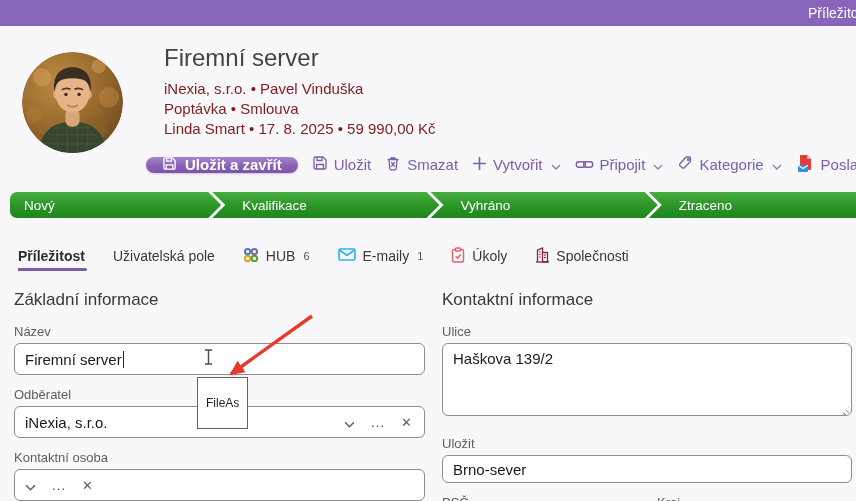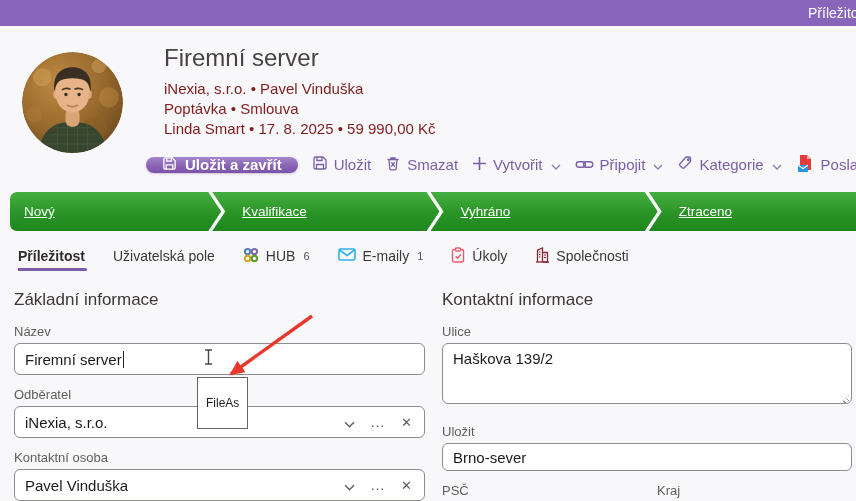--- a/index.html
+++ b/index.html
@@ -21,22 +21,22 @@
   .toolbar { position:absolute; left:146px; top:148px; height:33px; display:flex; align-items:center; gap:14px; white-space:nowrap; }
   .tb-item { display:inline-flex; align-items:center; gap:6px; color:#7a5fa8; font-size:15px; cursor:default; }
   .tb-item svg { flex:none; }
   .btn-primary { display:inline-flex; align-items:center; gap:8px; height:16px; padding:0 16px;
     background:linear-gradient(180deg,#a487cd 0%,#8a63b5 55%,#7b53a8 100%);
     border-radius:16px; color:#fff; font-size:15px; font-weight:bold; box-shadow:0 1px 2px rgba(80,50,120,.25); }
   .chev-small { margin-left:2px; }
 
   
   .workflow { position:absolute; left:10px; top:192px; width:866px; height:26px; display:flex; background:#fff; border-radius:7px 0 0 7px; }
-  .step { flex:1; height:39px; display:flex; align-items:center; color:#fff; font-size:13.5px;
-    padding-left:30px; background:linear-gradient(180deg,#46ae40 0%,#2b9427 55%,#1d871d 100%);text-decoration:underline; }
+  .step { flex:1; height:26px; display:flex; align-items:center; color:#fff; font-size:13.5px;
+    padding-left:30px; background:linear-gradient(180deg,#46ae40 0%,#2b9427 55%,#1d871d 100%); }
   .step.current { background:linear-gradient(180deg,#3f8dcc 0%,#2470b4 55%,#1a62a6 100%); }
   .step:first-child { border-radius:7px 0 0 7px; padding-left:14px;
     clip-path:polygon(0 0, calc(100% - 13px) 0, 100% 50%, calc(100% - 13px) 100%, 0 100%); }
   .step:not(:first-child):not(:last-child) { margin-left:-9px;
     clip-path:polygon(0 0, calc(100% - 13px) 0, 100% 50%, calc(100% - 13px) 100%, 0 100%, 13px 50%); }
   .step:last-child { margin-left:-9px; clip-path:polygon(0 0, 100% 0, 100% 100%, 0 100%, 13px 50%); }
 
   
   .tabs { position:absolute; left:18px; top:240px; width:838px; height:32px; display:flex; gap:28px; align-items:center; white-space:nowrap; overflow:hidden; }
   .tab { position:relative; display:inline-flex; align-items:center; gap:7px; height:30px; font-size:14px; color:#3b3835; }
@@ -54,21 +54,21 @@
   .f-row { margin-bottom:12px; }
   .input, .combo, .f-text, .f-area {
     width:100%; background:#fff; border:1px solid #8f8d8b; border-radius:6px; font-size:15px; color:#1b1a19; }
   .input, .combo { height:32px; display:flex; align-items:center; padding:0 10px; }
   .combo { justify-content:space-between; }
   .combo-controls { display:flex; align-items:center; gap:15px; color:#5f5d5b; padding-right:2px; }
   .combo-controls .dots { font-size:15px; letter-spacing:1px; line-height:10px; }
   .combo-controls .x { font-size:13px; }
   .f-text { height:28px; padding:0 10px; font-family:"Liberation Sans",sans-serif; outline:none; }
   .area-wrap { position:relative; }
-  .f-area { height:61px; padding:6px 10px; resize:none; font-family:"Liberation Sans",sans-serif; outline:none; }
+  .f-area { height:73px; padding:6px 10px; resize:none; font-family:"Liberation Sans",sans-serif; outline:none; }
   .grip { position:absolute; right:3px; bottom:4px; width:9px; height:9px;
     background:repeating-linear-gradient(45deg,#9a9a9a 0 1px,transparent 1px 4px);
     clip-path:polygon(100% 0,100% 100%,0 100%); }
   .caret { display:inline-block; width:0; border-left:1.4px solid #222; height:17px; vertical-align:-3px; margin-left:1px; }
   .bottom-labels { position:relative; height:14px; }
   .bottom-labels .kraj { position:absolute; left:215px; top:0; }
 
   
   .tooltip { position:absolute; left:197px; top:377px; z-index:30; background:#fff; border:1px solid #646464;
     font-size:12px; color:#201f1e; padding:18px 8px; }
@@ -274,21 +274,20 @@
                 <path d="M1 1l4 4 4-4"></path>
               </svg></span>
           <span class="dots">…</span>
           <span class="x">✕</span>
         </span>
       </div>
     </div>
     <div class="f-row">
       <div class="f-label">Kontaktní osoba</div>
       <div class="combo">
-        <span>Pavel Vinduška</span>
         <span class="combo-controls">
           <span>
             <svg width="11" height="7" viewBox="0 0 10 6" fill="none" stroke="#5f5d5b" stroke-width="1.3">
                 <path d="M1 1l4 4 4-4"></path>
               </svg></span>
           <span class="dots">…</span>
           <span class="x">✕</span>
         </span>
       </div>
     </div>

